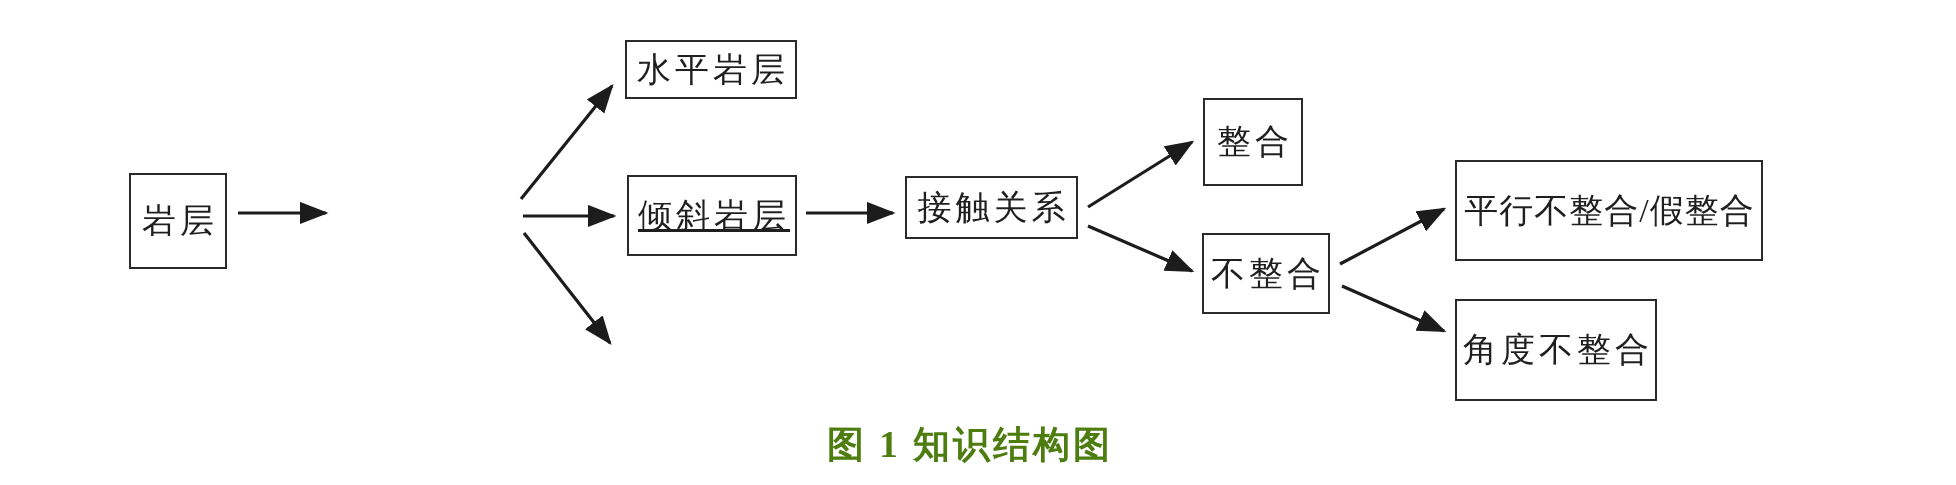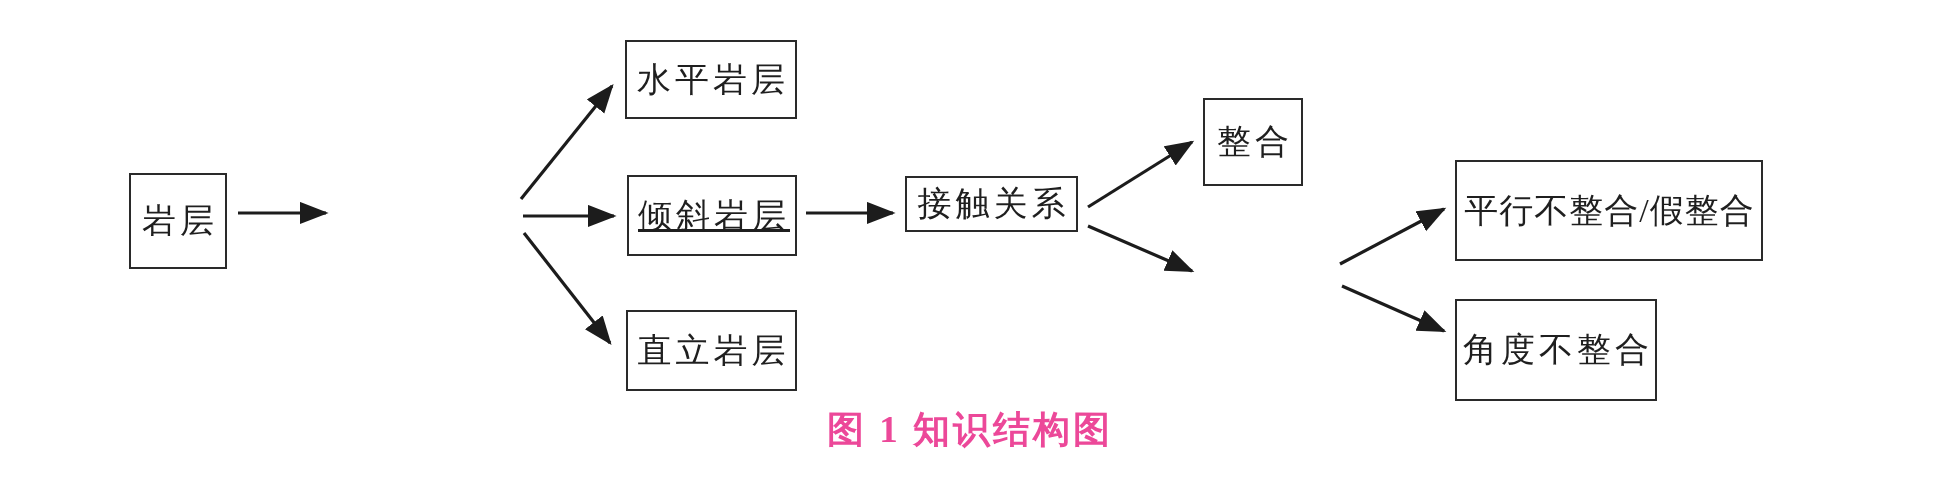--- a/index.html
+++ b/index.html
@@ -30,51 +30,51 @@
     white-space: nowrap;
     color: #1f1f1f;
   }
   .node.tight {
     letter-spacing: 1px;
     text-indent: 1px;
   }
   
   #n-yanceng        { left: 129px;  top: 173px; width: 98px;  height: 96px; }
   #n-chenji         { left: 339px;  top: 173px; width: 173px; height: 83px; }
-  #n-shuiping       { left: 625px;  top: 40px;  width: 172px; height: 79px; }
+  #n-shuiping       { left: 625px;  top: 40px;  width: 172px; height: 59px; }
   #n-qingxie        { left: 627px;  top: 175px; width: 170px; height: 81px; text-decoration: underline; }
   #n-zhili          { left: 626px;  top: 310px; width: 171px; height: 81px; }
-  #n-jiechu         { left: 905px;  top: 176px; width: 173px; height: 56px; }
+  #n-jiechu         { left: 905px;  top: 176px; width: 173px; height: 63px; }
   #n-zhenghe        { left: 1203px; top: 98px;  width: 100px; height: 88px; }
   #n-buzhenghe      { left: 1202px; top: 233px; width: 128px; height: 81px; }
   #n-pingxing       { left: 1455px; top: 160px; width: 308px; height: 101px; }
   #n-jiaodu         { left: 1455px; top: 299px; width: 202px; height: 102px; }
 
   #arrow-layer {
     position: absolute;
     left: 0;
     top: 0;
     width: 1956px;
     height: 485px;
     pointer-events: none;
   }
   #arrow-layer line {
     stroke: #1c1c1c;
     stroke-width: 3.2;
   }
   .caption {
     position: absolute;
     left: 700px;
-    top: 405px;
+    top: 420px;
     width: 540px;
     text-align: center;
     font-size: 37px;
     font-weight: bold;
     letter-spacing: 3px;
-    color: #ec4899;
+    color: #4d7c0f;
   }
 </style>
 </head>
 <body>
 
 <div id="canvas">
 
   <svg id="arrow-layer" viewBox="0 0 1956 485" xmlns="http://www.w3.org/2000/svg">
     <defs>
       <marker id="ah" markerWidth="10" markerHeight="8" refX="8.2" refY="3.5" orient="auto" markerUnits="strokeWidth">
@@ -88,20 +88,20 @@
     <line x1="806" y1="213" x2="893" y2="213" marker-end="url(#ah)"></line>
     <line x1="1088" y1="207" x2="1192" y2="142" marker-end="url(#ah)"></line>
     <line x1="1088" y1="226" x2="1192" y2="271" marker-end="url(#ah)"></line>
     <line x1="1340" y1="264" x2="1444" y2="209" marker-end="url(#ah)"></line>
     <line x1="1342" y1="286" x2="1444" y2="331" marker-end="url(#ah)"></line>
   </svg>
 
   <div class="node" id="n-yanceng">岩层</div>
   <div class="node" id="n-shuiping">水平岩层</div>
   <div class="node" id="n-qingxie">倾斜岩层</div>
-  <div class="node" id="n-zhili">直立岩层</div>
   <div class="node" id="n-jiechu">接触关系</div>
   <div class="node" id="n-zhenghe">整合</div>
+  <div class="node" id="n-buzhenghe">不整合</div>
   <div class="node tight" id="n-pingxing">平行不整合/假整合</div>
   <div class="node" id="n-jiaodu">角度不整合</div>
 
   <div class="caption">图 1 知识结构图</div>
 </div>
 
 </body></html>

